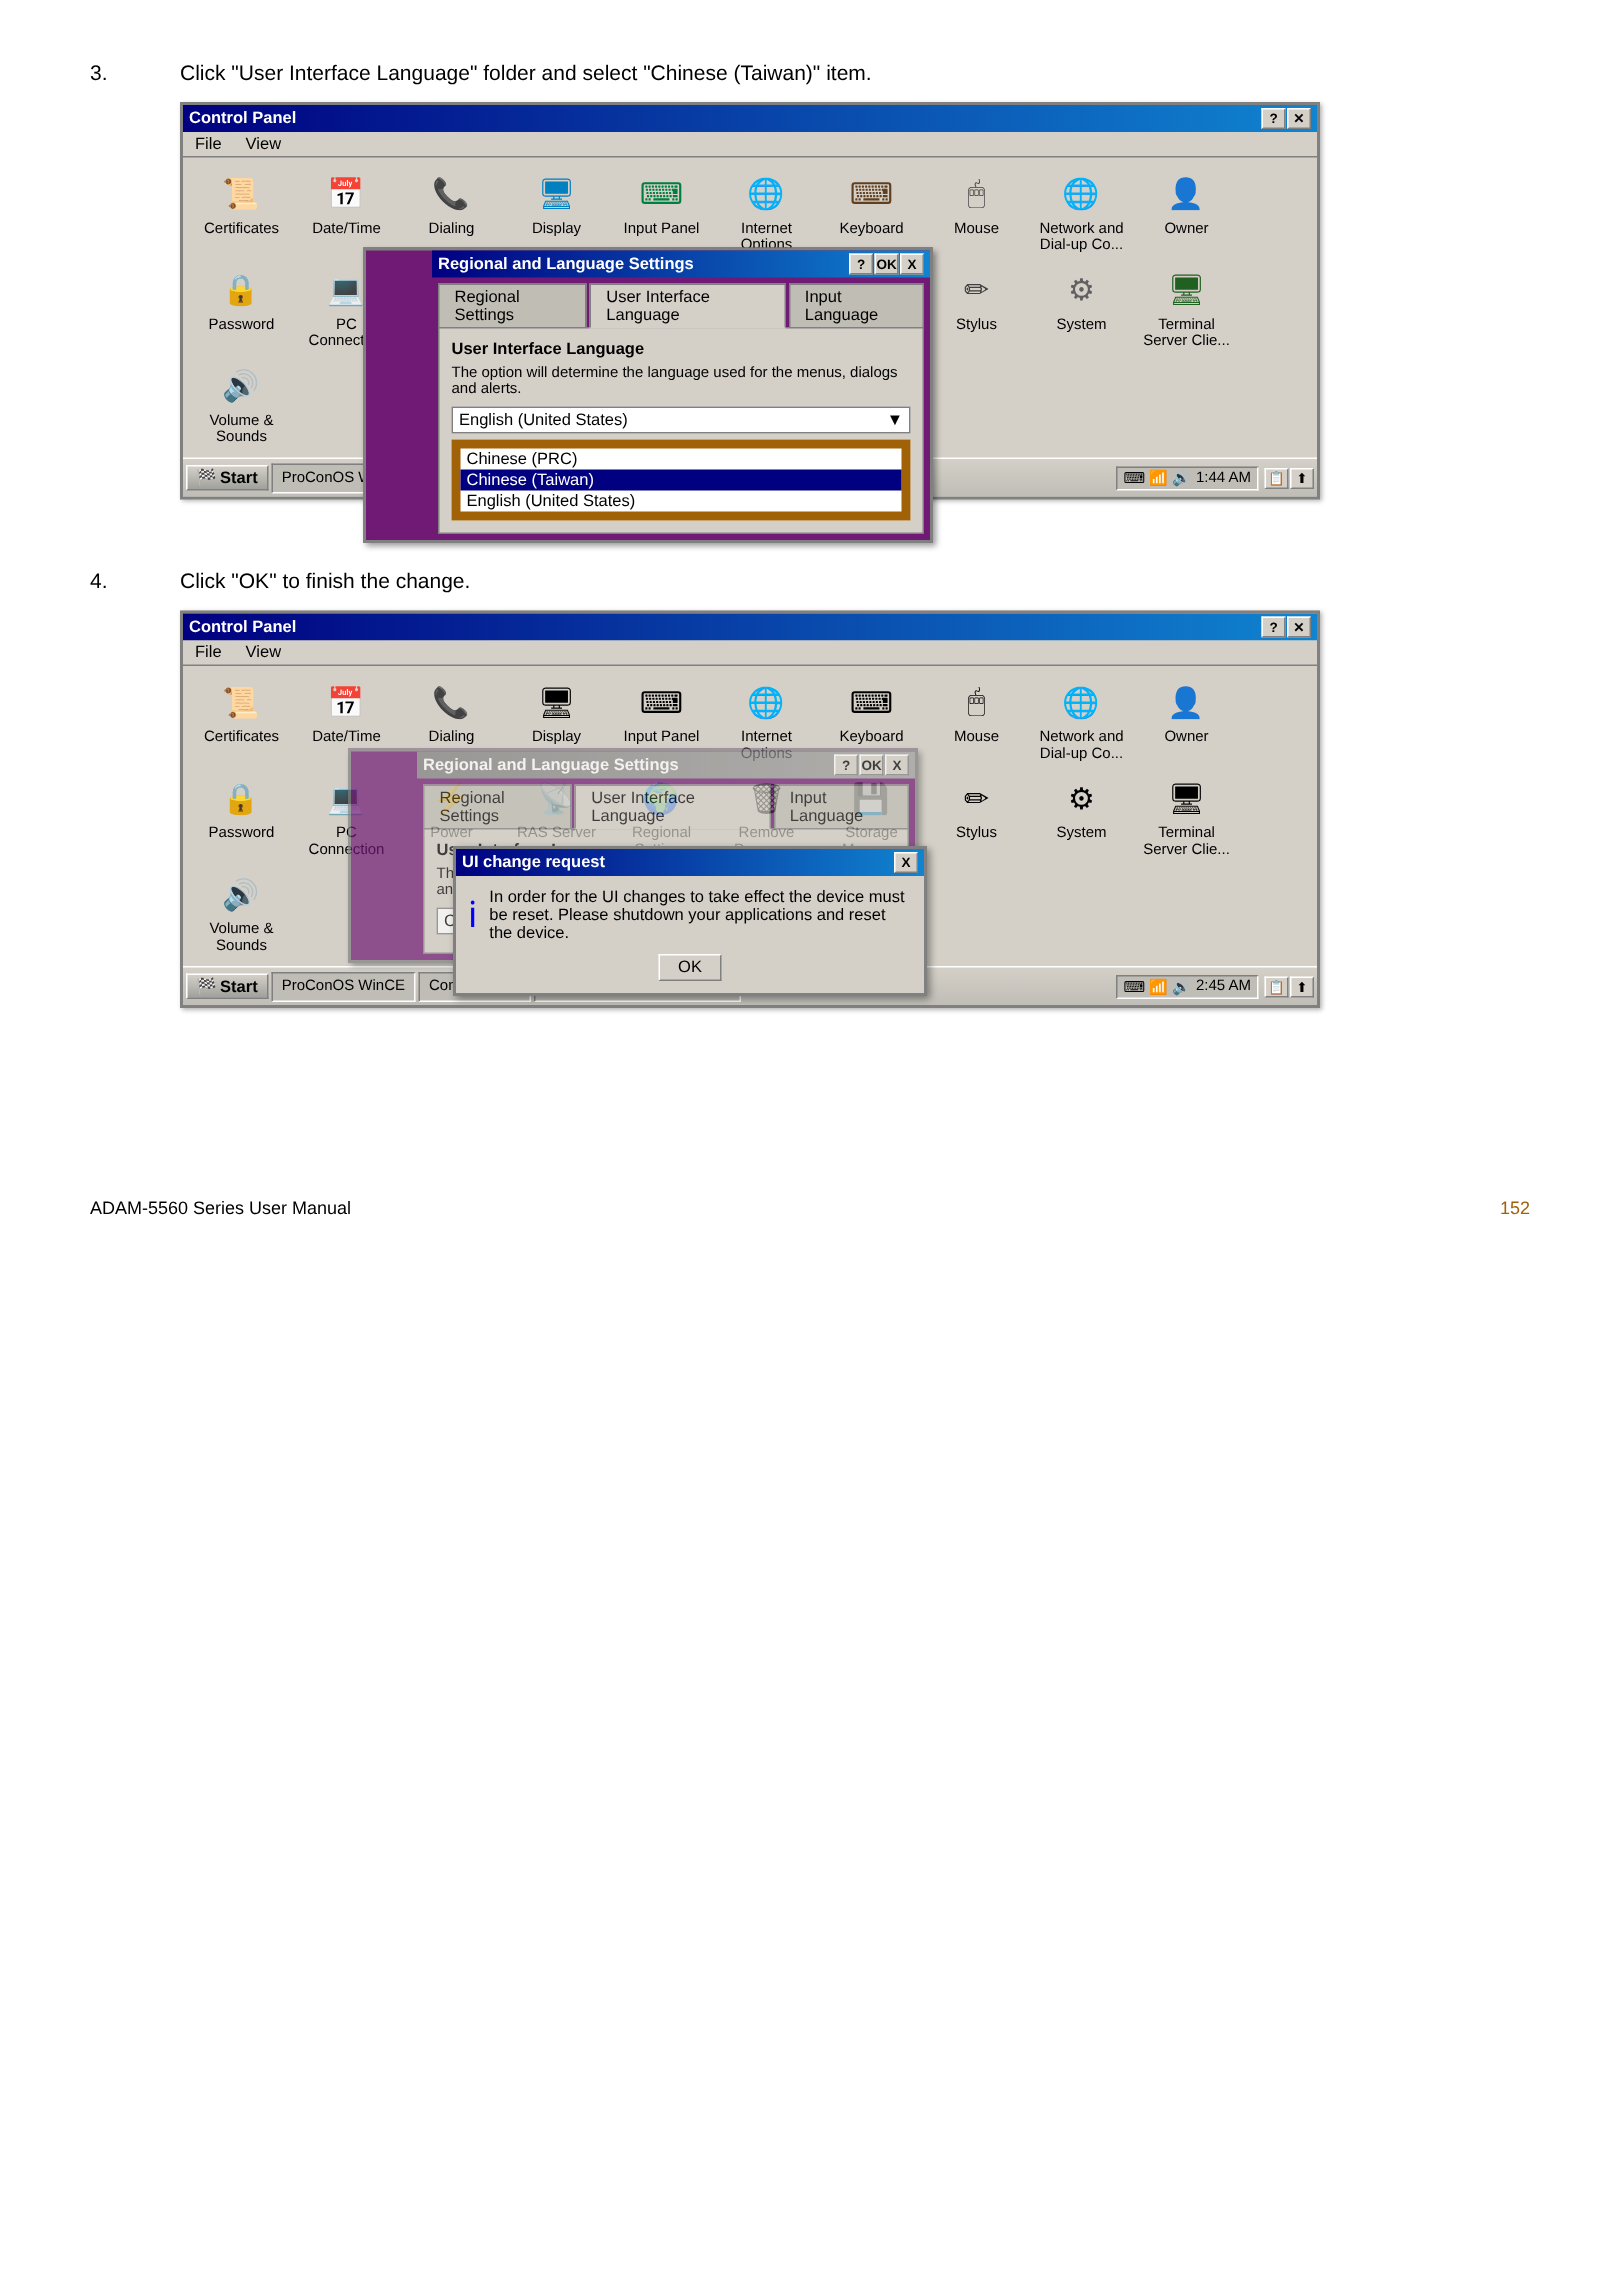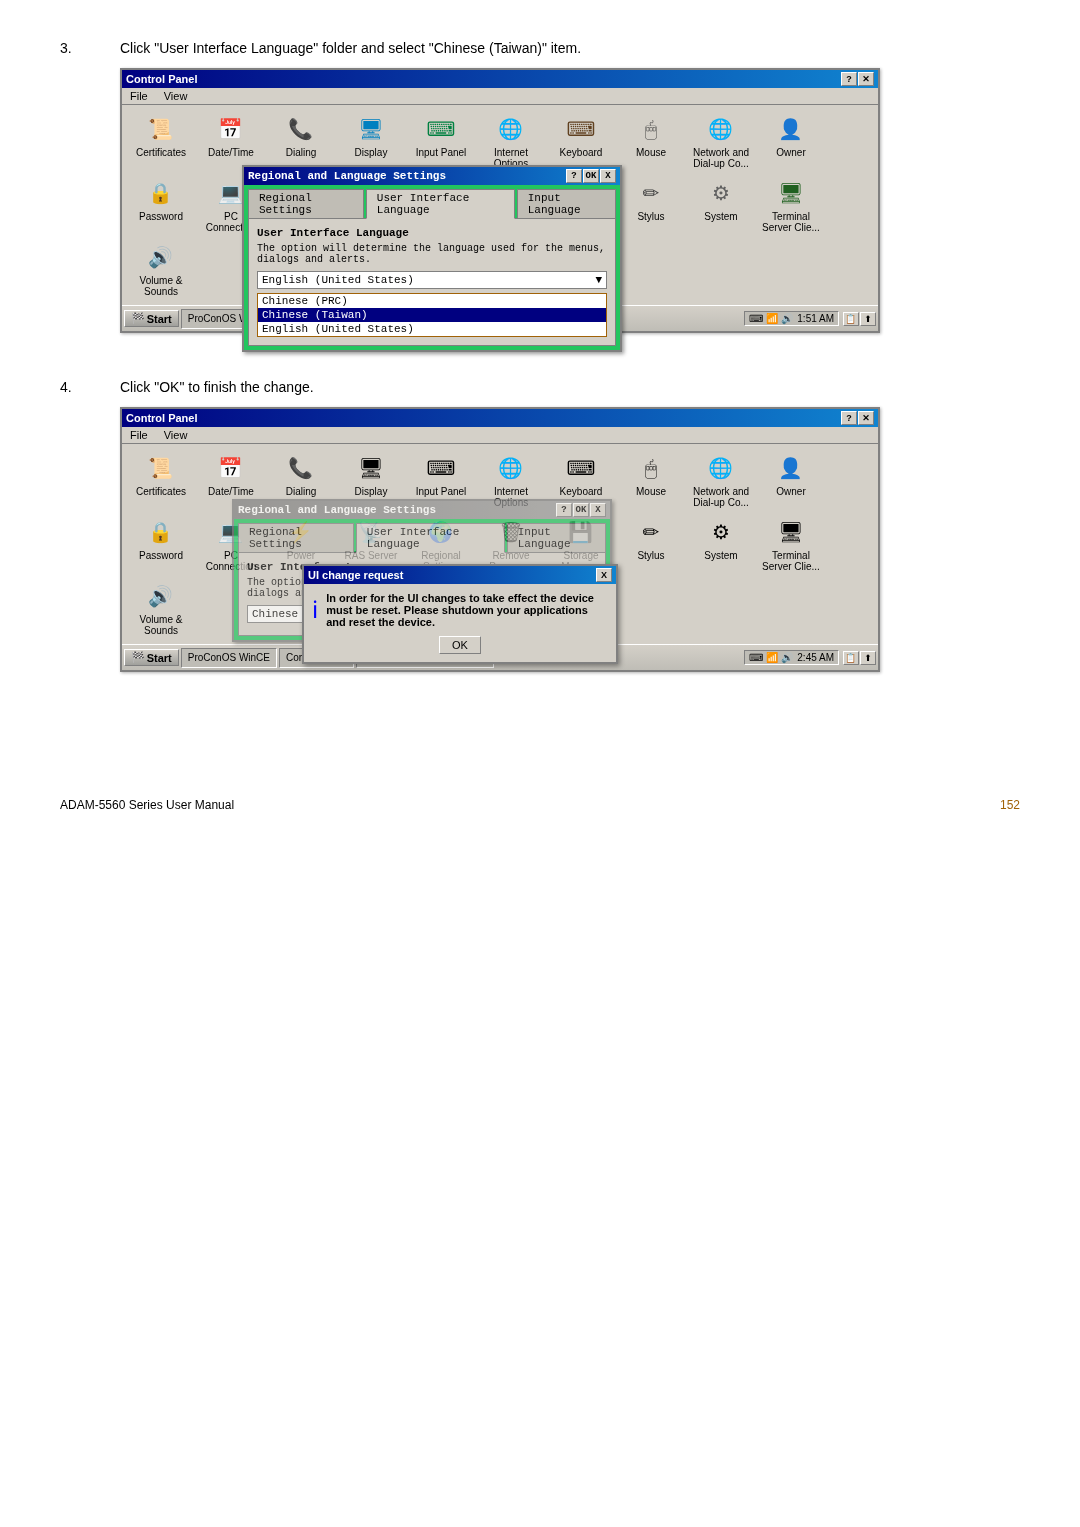--- a/index.html
+++ b/index.html
@@ -121,26 +121,27 @@
 
     
     .outer-window {
       width: 760px;
       margin-bottom: 6px;
     }
 
     
     .dialog-window {
       position: absolute;
-      background: #22c55e;
+      background: #701a75;
       border: 2px solid #808080;
       box-shadow: 2px 2px 4px rgba(0,0,0,0.4);
       font-size: 11px;
-      font-family: Liberation Mono, monospace;
+      font-family: Liberation Sans, sans-serif;
       z-index: 10;
+      padding-left: 44px;
     }
 
     .dialog-titlebar {
       background: linear-gradient(to right, #000080, #1084d0);
       color: white;
       padding: 2px 4px;
       display: flex;
       justify-content: space-between;
       align-items: center;
       font-size: 11px;
@@ -193,21 +194,21 @@
       padding: 2px 4px;
       font-size: 11px;
       display: flex;
       align-items: center;
       justify-content: space-between;
       margin: 4px 0;
     }
 
     .dropdown-list {
       background: white;
-      border: 1px solid #a16207;
+      border: 6px solid #a16207;
       font-size: 11px;
     }
 
     .dropdown-item {
       padding: 1px 4px;
     }
 
     
     .taskbar {
       background: linear-gradient(to bottom, #d4d0c8, #bfbdb6);
@@ -481,21 +482,21 @@
             <span>Start</span>
           </div>
           <div class="taskbar-item">ProConOS WinCE</div>
           <div class="taskbar-item">Control Panel</div>
           <div class="taskbar-item" style="background:#bfbdb6; border-color: #808080 #fff #fff #808080;">Regional and Language S...</div>
           <div class="taskbar-right">
             <div class="sys-tray">
               <span>⌨</span>
               <span>📶</span>
               <span>🔊</span>
-              <span>1:51 AM</span>
+              <span>1:44 AM</span>
             </div>
             <div style="display:flex; gap:1px;">
               <div class="win-btn-small">📋</div>
               <div class="win-btn-small">⬆</div>
             </div>
           </div>
         </div>
       </div>
     </div>
   </div>
@@ -637,21 +638,21 @@
           <div class="change-request-dialog">
             <div class="dialog-titlebar">
               <span>UI change request</span>
               <div style="display:flex; gap:1px;">
                 <div class="win-btn-small">X</div>
               </div>
             </div>
             <div style="padding: 8px;">
               <div style="display:flex; align-items:flex-start; gap:8px; margin-bottom:8px;">
                 <span style="font-size:24px; color:#0000ff;">ℹ</span>
-                <div style="font-size:11px;font-weight:bold;">In order for the UI changes to take effect the device must be reset. Please shutdown your applications and reset the device.</div>
+                <div style="font-size:11px;">In order for the UI changes to take effect the device must be reset. Please shutdown your applications and reset the device.</div>
               </div>
               <div style="display:flex; justify-content:center;">
                 <button class="win-button">OK</button>
               </div>
             </div>
           </div>
         </div>
 
         <div class="taskbar">
           <div class="start-btn">

